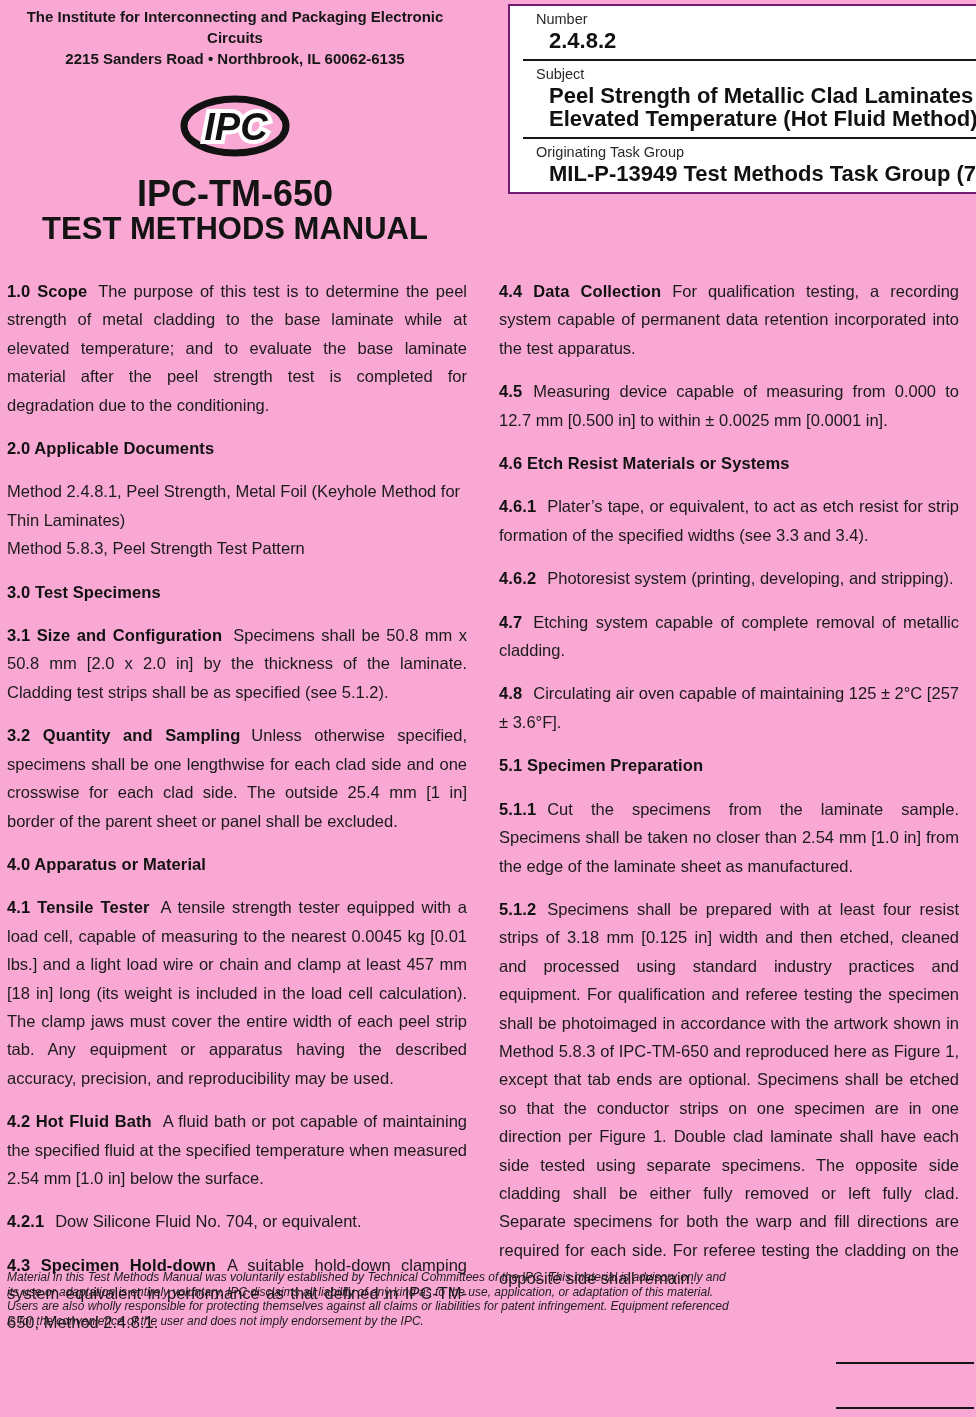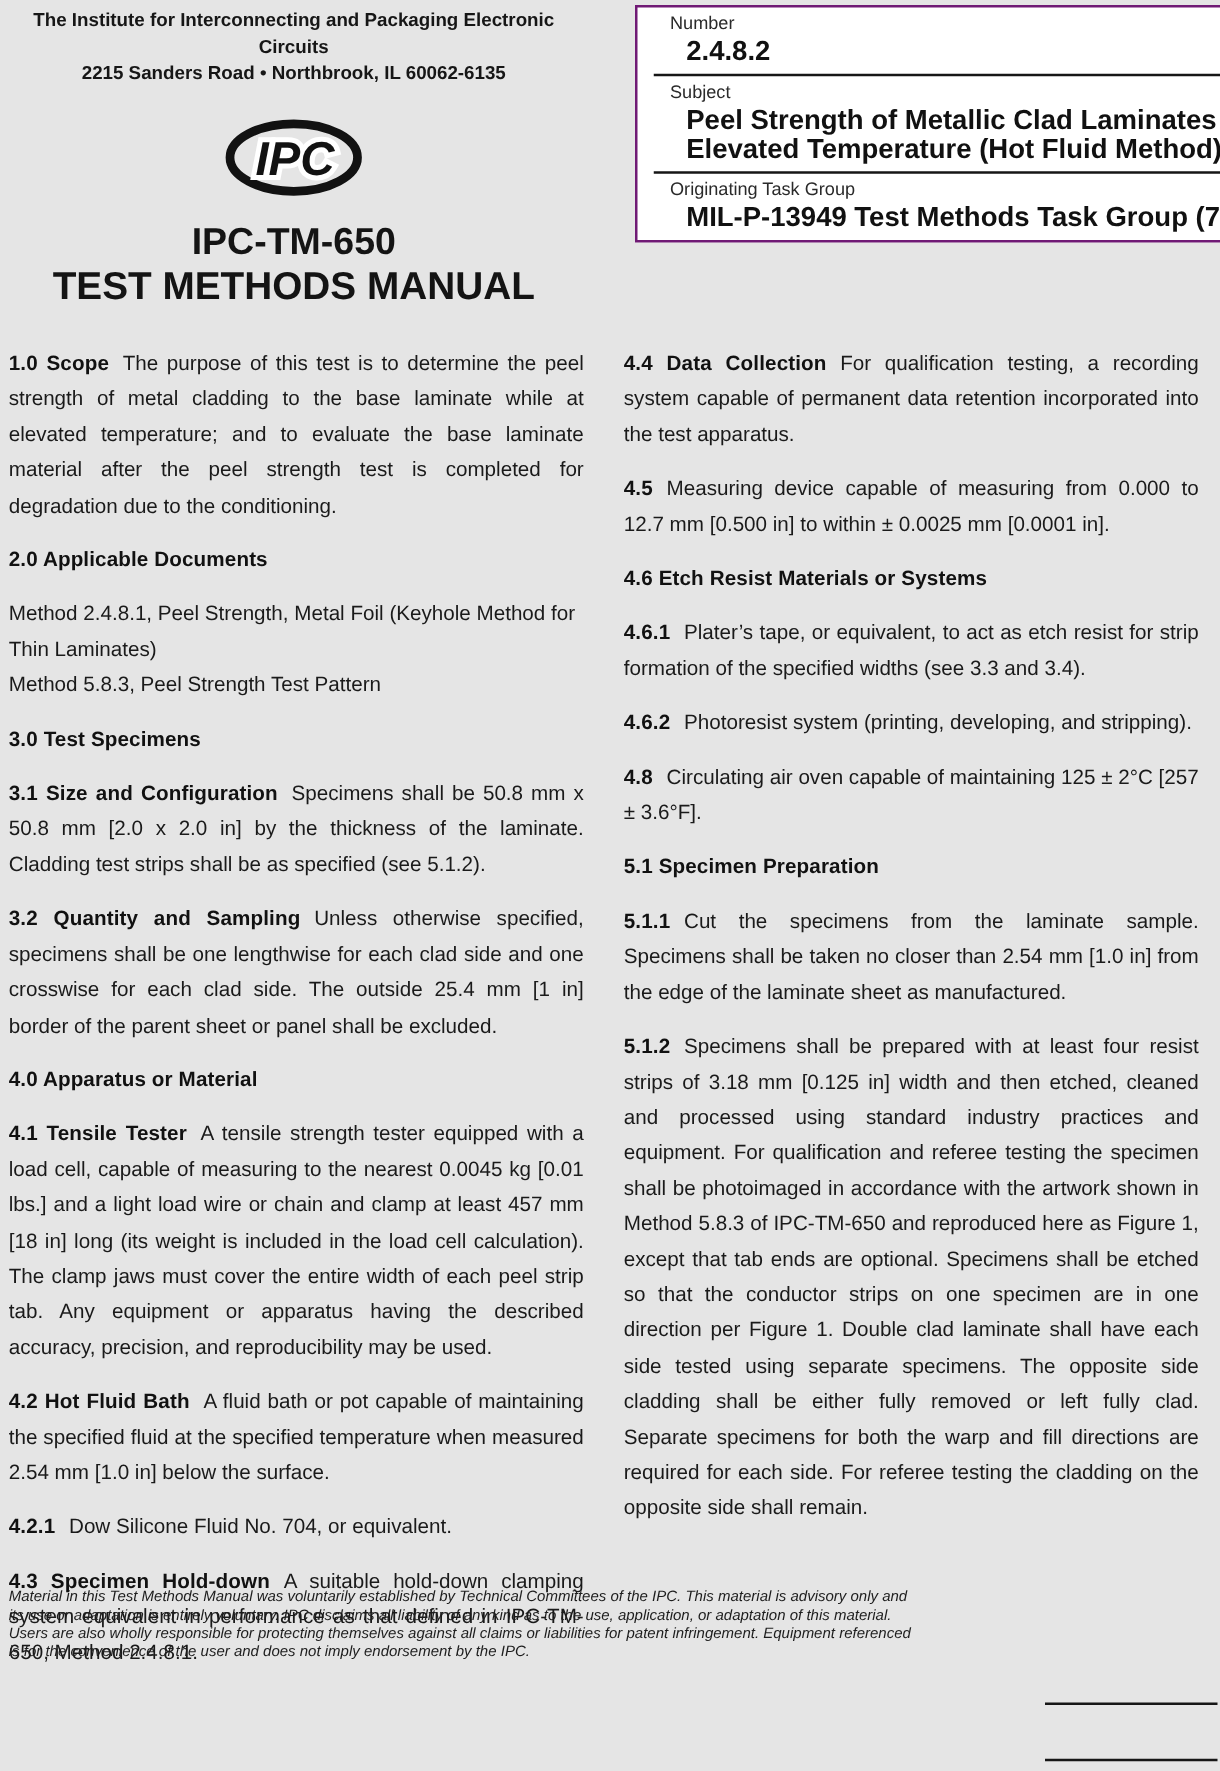--- a/index.html
+++ b/index.html
@@ -3,27 +3,27 @@
 <meta charset="utf-8">
 <style>
   html,body{margin:0;padding:0;}
   body{
     width:976px;height:1417px;
     background:#ffffff;
     font-family:"Liberation Sans","DejaVu Sans",sans-serif;
     color:#1a1a1a;
     -webkit-font-smoothing:antialiased;
   }
-  .page{position:relative;width:976px;height:1417px;overflow:hidden;background:#e5e5e5;}
+  .page{position:relative;width:976px;height:1417px;overflow:hidden;background:#f9a8d4;}
 
   
   .masthead{position:absolute;left:0;top:6px;width:470px;text-align:center;}
   .org{font-weight:bold;font-size:15px;line-height:21px;color:#161616;}
   .logo-wrap{margin-top:26px;height:62px;}
-  .manual-number{font-weight:bold;font-size:30px;line-height:34px;margin-top:20px;color:#141414;}
+  .manual-number{font-weight:bold;font-size:36px;line-height:34px;margin-top:20px;color:#141414;}
   .manual-title{font-weight:bold;font-size:31px;line-height:36px;color:#141414;}
 
   
   .info-box{
     position:absolute;left:508px;top:4px;width:544px;
     border:2px solid #701a75;box-sizing:border-box;background:#fff;padding-left:13px;
   }
   .ibrow{padding:4px 10px 7px 13px;border-top:2px solid #161616;}
   .ibrow:first-child{border-top:none;}
   .ib-label{font-size:14.5px;line-height:19px;color:#2a2a2a;}
@@ -96,20 +96,21 @@
         <p class="para"><b class="sec">4.2  Hot Fluid Bath</b><span>A fluid bath or pot capable of maintaining the specified fluid at the specified temperature when measured 2.54 mm [1.0 in] below the surface.</span></p>
         <p class="para"><b class="sec">4.2.1</b><span>Dow Silicone Fluid No. 704, or equivalent.</span></p>
         <p class="para"><b class="sec">4.3  Specimen Hold-down</b><span>A suitable hold-down clamping system equivalent in performance as that defined in IPC-TM-650, Method 2.4.8.1.</span></p>
       </div>
     <div class="col" id="col-right">
         <p class="para"><b class="sec">4.4  Data Collection</b><span>For qualification testing, a recording system capable of permanent data retention incorporated into the test apparatus.</span></p>
         <p class="para"><b class="sec">4.5</b><span>Measuring device capable of measuring from 0.000 to 12.7 mm [0.500 in] to within ± 0.0025 mm [0.0001 in].</span></p>
         <p class="para"><b class="sec">4.6  Etch Resist Materials or Systems</b></p>
         <p class="para"><b class="sec">4.6.1</b><span>Plater’s tape, or equivalent, to act as etch resist for strip formation of the specified widths (see 3.3 and 3.4).</span></p>
         <p class="para"><b class="sec">4.6.2</b><span>Photoresist system (printing, developing, and stripping).</span></p>
+        <p class="para"><b class="sec">4.7</b><span>Etching system capable of complete removal of metallic cladding.</span></p>
         <p class="para"><b class="sec">4.8</b><span>Circulating air oven capable of maintaining 125 ± 2°C [257 ± 3.6°F].</span></p>
         <p class="para"><b class="sec">5.1  Specimen Preparation</b></p>
         <p class="para"><b class="sec">5.1.1</b><span>Cut the specimens from the laminate sample. Specimens shall be taken no closer than 2.54 mm [1.0 in] from the edge of the laminate sheet as manufactured.</span></p>
         <p class="para"><b class="sec">5.1.2</b><span>Specimens shall be prepared with at least four resist strips of 3.18 mm [0.125 in] width and then etched, cleaned and processed using standard industry practices and equipment. For qualification and referee testing the specimen shall be photoimaged in accordance with the artwork shown in Method 5.8.3 of IPC-TM-650 and reproduced here as Figure 1, except that tab ends are optional. Specimens shall be etched so that the conductor strips on one specimen are in one direction per Figure 1. Double clad laminate shall have each side tested using separate specimens. The opposite side cladding shall be either fully removed or left fully clad. Separate specimens for both the warp and fill directions are required for each side. For referee testing the cladding on the opposite side shall remain.</span></p>
       </div>
   </main>
 
   <p class="disclaimer">Material in this Test Methods Manual was voluntarily established by Technical Committees of the IPC. This material is advisory only and its use or adaptation is entirely voluntary. IPC disclaims all liability of any kind as to the use, application, or adaptation of this material. Users are also wholly responsible for protecting themselves against all claims or liabilities for patent infringement. Equipment referenced is for the convenience of the user and does not imply endorsement by the IPC.</p>
   <div class="footer-rule top"></div>
   <div class="footer-rule bottom"></div>

